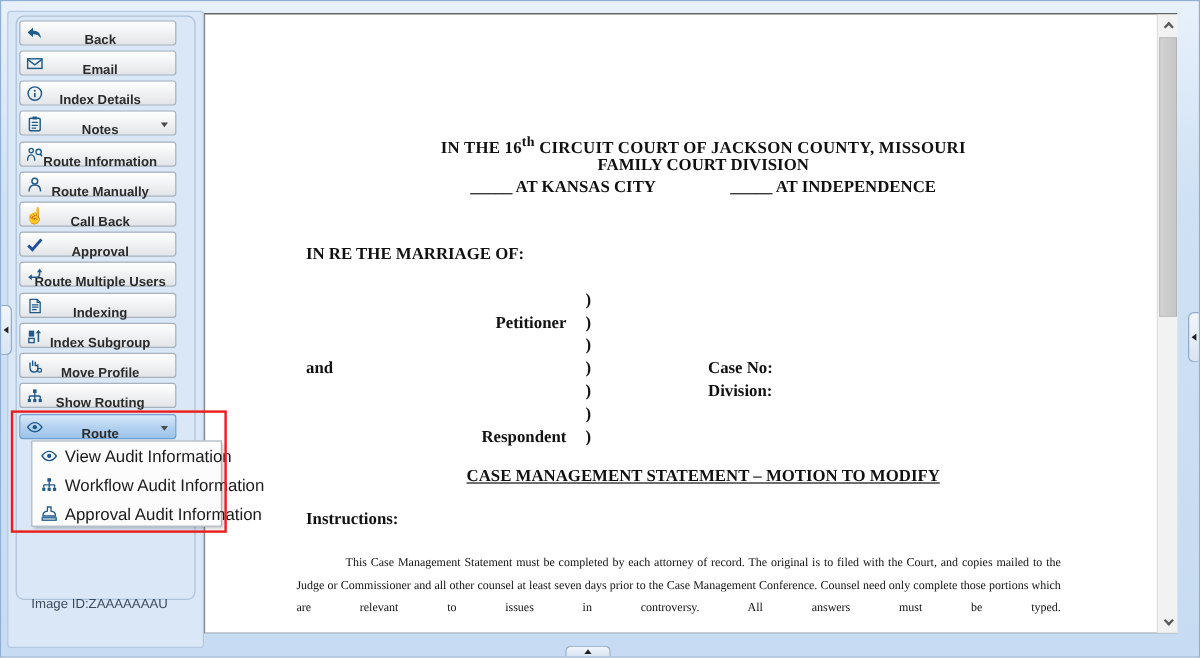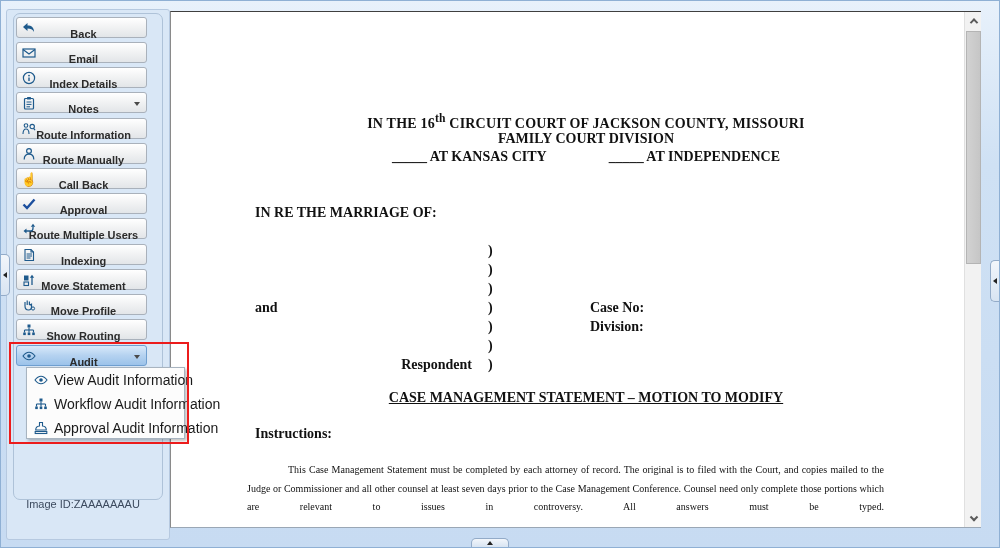--- a/index.html
+++ b/index.html
@@ -218,21 +218,21 @@
 
   <div class="sbtn" style="top:268px">
     <span class="icon">
       <svg class="ic" width="14" height="14" viewBox="0 0 14 14">
           <rect x="2" y="2.5" width="4.5" height="5" fill="#1e5a8c"></rect>
           <rect x="2" y="9" width="4.5" height="3.5" fill="none" stroke="#1e5a8c" stroke-width="1.1"></rect>
           <line x1="10" y1="12" x2="10" y2="4" stroke="#1e5a8c" stroke-width="1.3"></line>
           <path d="M7.8 4.8 L10 1.8 L12.2 4.8 Z" fill="#1e5a8c"></path>
         </svg>
     </span>
-    <span class="lbl">Move Statement</span>
+    <span class="lbl">Index Subgroup</span>
   </div>
 
   <div class="sbtn" style="top:293px">
     <span class="icon">
       <svg class="ic" width="14" height="14" viewBox="0 0 14 14">
           <path d="M3 8 L3 4 M5.2 7 L5.2 2.5 M7.4 7 L7.4 3.5" stroke="#1e5a8c" stroke-width="1.2" fill="none"></path>
           <path d="M3 8 C3 10.5 4.5 12 6.5 12 C8.5 12 9.5 10.8 9.5 8.8 L9.5 6.2 L7.4 7" fill="none" stroke="#1e5a8c" stroke-width="1.2"></path>
           <circle cx="11" cy="10.5" r="1.6" fill="none" stroke="#1e5a8c" stroke-width="1"></circle>
         </svg>
     </span>
@@ -256,40 +256,41 @@
     <span class="lbl">Show Routing</span>
   </div>
 
   <div class="sbtn active" style="top:344px">
     <span class="icon">
       <svg class="ic" width="14" height="14" viewBox="0 0 14 14">
           <path d="M1 7 C3 4.2 5 3.2 7 3.2 C9 3.2 11 4.2 13 7 C11 9.8 9 10.8 7 10.8 C5 10.8 3 9.8 1 7 Z" fill="none" stroke="#1e5a8c" stroke-width="1.1"></path>
           <circle cx="7" cy="7" r="1.8" fill="#1e5a8c"></circle>
         </svg>
     </span>
-    <span class="lbl">Audit</span>
+    <span class="lbl">Route</span>
     <span class="dd-arrow"></span>
   </div>
 
   <div class="image-id">Image ID:ZAAAAAAAU</div>
 
   <div class="doc-viewer">
     <div class="doc-page">
 
       <div class="c title1 t-bold"><span>IN THE 16</span><sup>th</sup><span> CIRCUIT COURT OF JACKSON COUNTY, MISSOURI</span></div>
       <div class="c title2 t-bold">FAMILY COURT DIVISION</div>
       <div class="c title3 t-bold"><span>_____ AT KANSAS CITY</span><span class="sp-gap"></span><span>_____ AT INDEPENDENCE</span></div>
 
       <div class="inre">IN RE THE MARRIAGE OF:</div>
 
       <div class="caption">
         <div class="cap-row">
             <span class="cap-paren">)</span>
           </div>
         <div class="cap-row">
+            <span class="cap-left">Petitioner</span>
             <span class="cap-paren">)</span>
           </div>
         <div class="cap-row">
             <span class="cap-paren">)</span>
           </div>
         <div class="cap-row">
             <span class="cap-and">and</span>
             <span class="cap-paren">)</span>
             <span class="cap-right">Case No:</span>
           </div>

